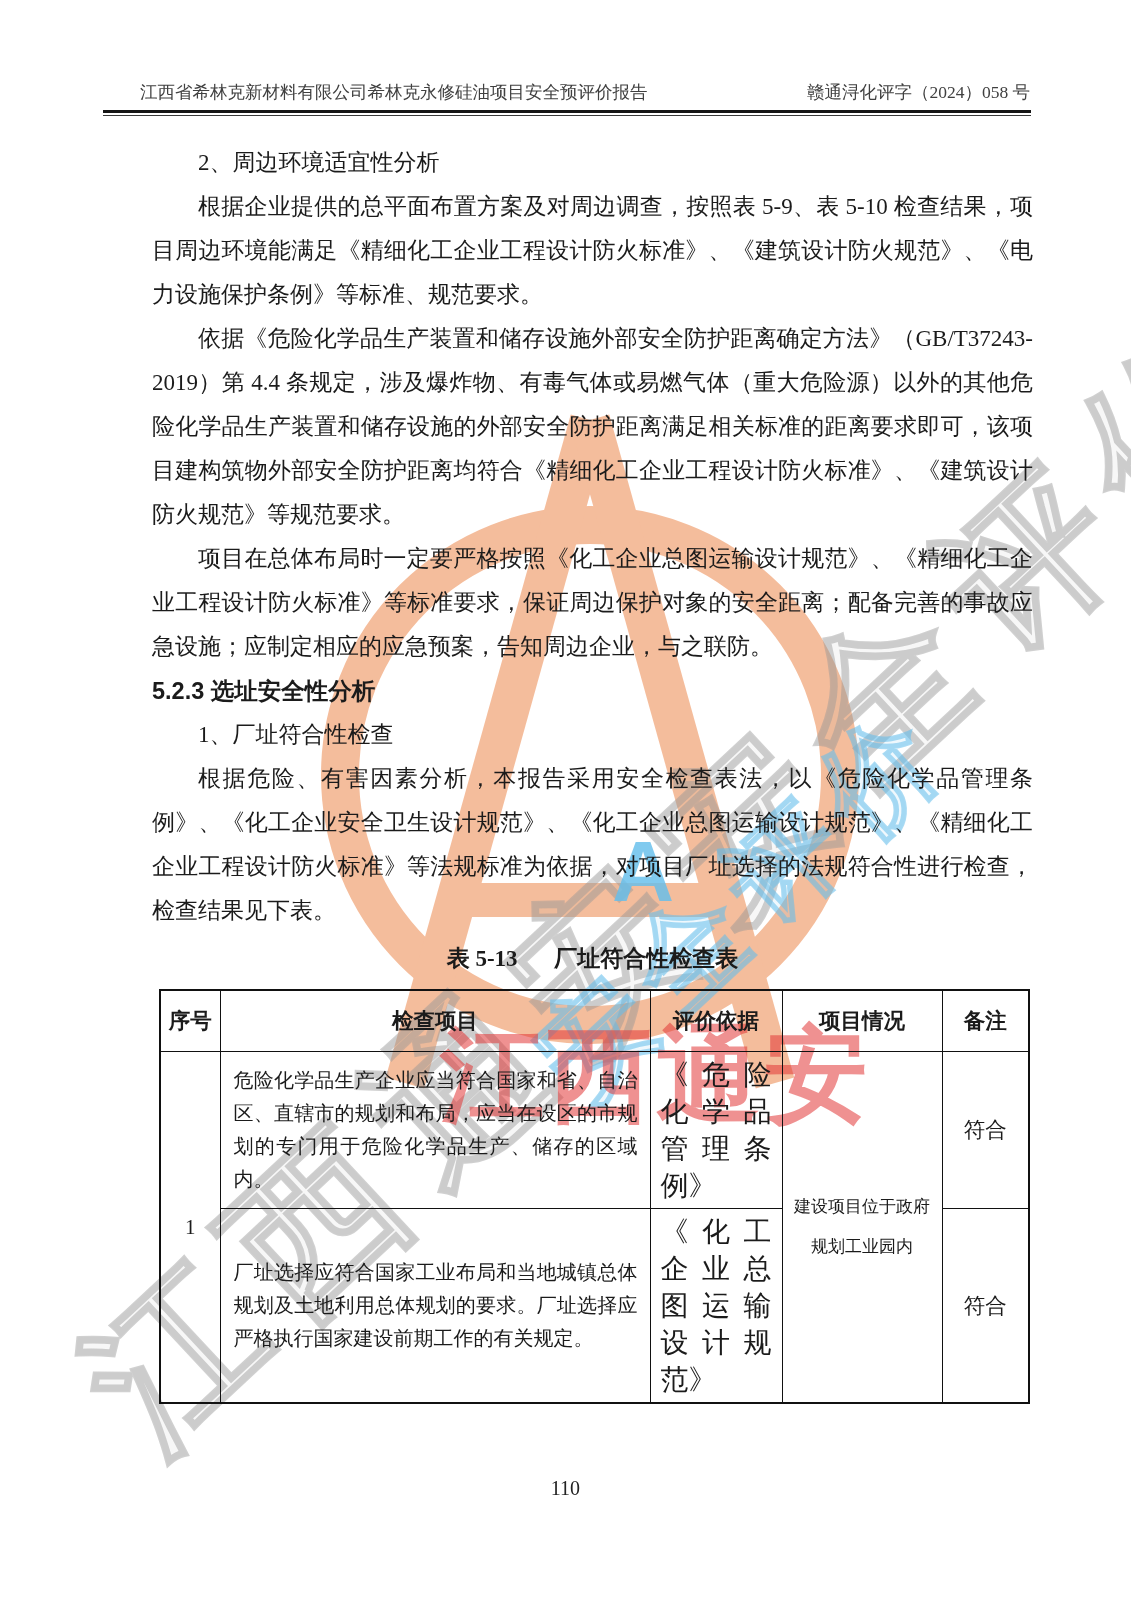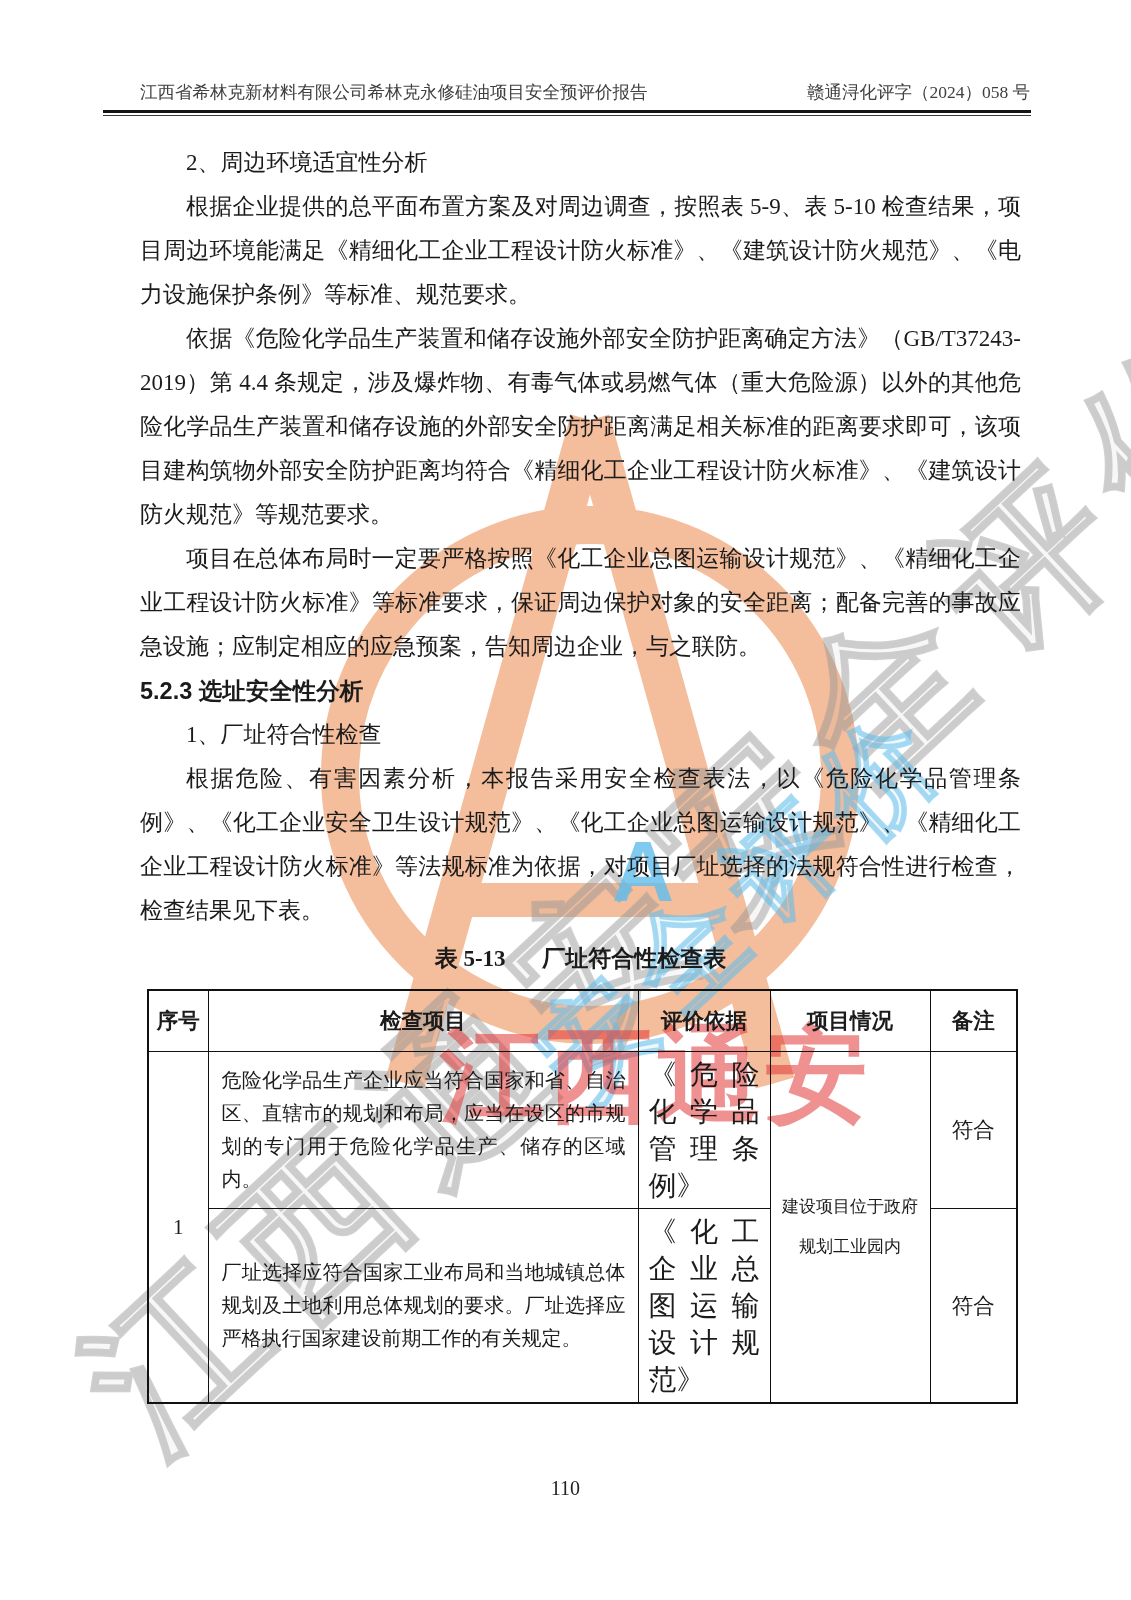--- a/index.html
+++ b/index.html
@@ -46,21 +46,21 @@
     position:absolute; left:140px; top:80px; width:890px; z-index:2;
     display:flex; justify-content:space-between; align-items:flex-end;
     font-size:17.5px; color:#404040; line-height:24px;
   }
   .header-rule  { position:absolute; left:103px; top:110px; width:928px; z-index:2;
                   border-top:3px solid #151515; }
   .header-rule2 { position:absolute; left:103px; top:115px; width:928px; z-index:2;
                   border-top:1px solid #3a3a3a; }
 
   
-  .content { position:absolute; left:140px; top:141px; width:881px; z-index:2;
+  .content { position:absolute; left:152px; top:141px; width:881px; z-index:2;
              font-size:23px; line-height:44px; text-align:justify; }
   .content p { margin:0; text-indent:2em; }
   .section-heading {
     font-family:"Liberation Sans","DejaVu Sans",sans-serif;
     font-weight:700; font-size:23.5px; text-indent:0 !important;
   }
   .table-title { text-align:center; font-weight:700; font-size:23px;
                  line-height:48px; margin-top:2px; }
   .tt-gap { display:inline-block; width:1.6em; }
 

